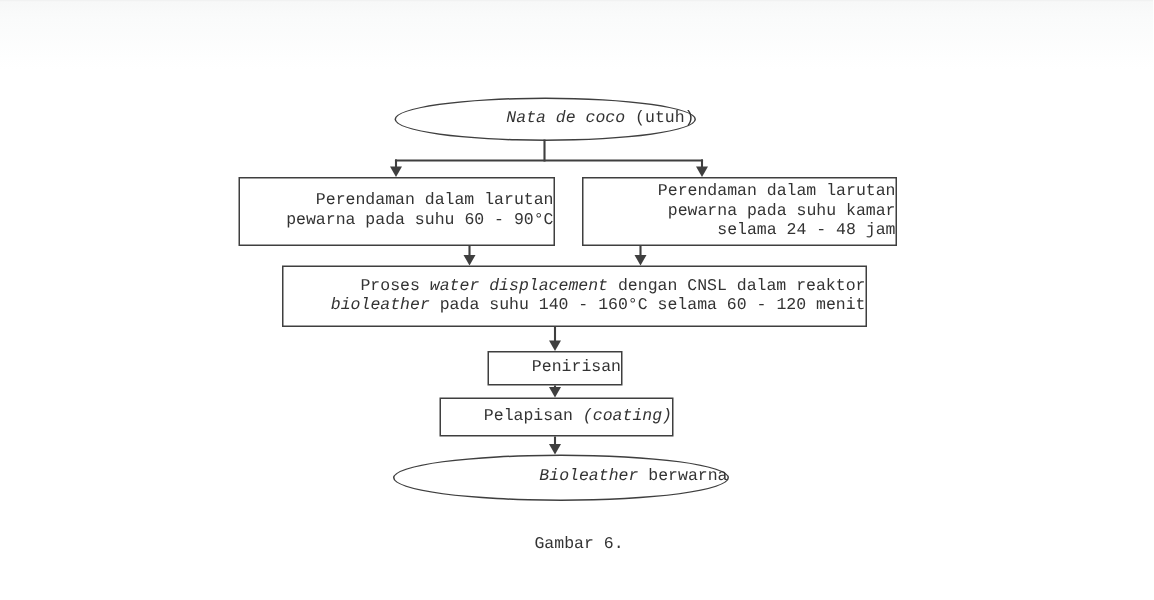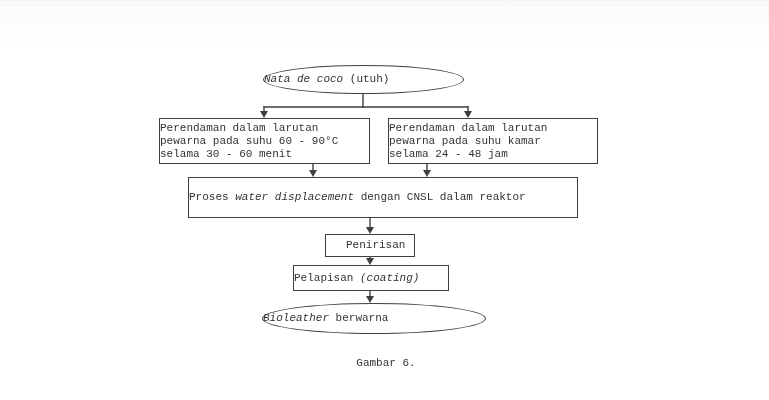--- a/index.html
+++ b/index.html
@@ -12,21 +12,21 @@
   .top-shade {
     position:absolute; left:0; top:0; width:769px; height:46px;
     background:linear-gradient(180deg,#f7f8f8 0px,#fafbfb 12px,#ffffff 45px);
     border-top:1px solid #f1f2f2;
     pointer-events:none;
   }
   .node {
     position:absolute; box-sizing:border-box;
     background:#ffffff;
     border:1.5px solid var(--line,#3f3f3f);
-    display:flex; flex-direction:column; align-items:flex-start; justify-content:center;
+    display:flex; flex-direction:column; align-items:flex-end; justify-content:center;
     font-size:11px; line-height:13px; text-align:center; white-space:pre;
   }
   .ellipse { border-radius:50%; }
   .it { font-style:italic; }
   .n-start    { left:263px; top:65px;  width:201px; height:29px; }
   .n-soakhot  { left:159px; top:118px; width:211px; height:46px; }
   .n-soakroom { left:388px; top:118px; width:210px; height:46px; }
   .n-wd       { left:188px; top:177px; width:390px; height:41px; }
   .n-drain    { left:325px; top:234px; width:90px;  height:23px;padding-left:20px; }
   .n-coat     { left:293px; top:265px; width:156px; height:26px; }
@@ -43,25 +43,25 @@
   .connectors polygon { fill:var(--line,#3f3f3f); }
 </style>
 </head>
 <body>
 
 <div class="page">
   <div class="top-shade"></div>
 
   <div class="node ellipse n-start"><div><span class="it">Nata de coco</span><span> (utuh)</span></div></div>
 
-  <div class="node n-soakhot"><div><span>Perendaman dalam larutan</span></div><div><span>pewarna pada suhu 60 - 90°C</span></div><div><span>selama 30 - 60 menit</span></div></div>
+  <div class="node n-soakhot"><div><span>Perendaman dalam larutan</span></div><div><span>pewarna pada suhu 60 - 90°C</span></div></div>
 
   <div class="node n-soakroom"><div><span>Perendaman dalam larutan</span></div><div><span>pewarna pada suhu kamar</span></div><div><span>selama 24 - 48 jam</span></div></div>
 
-  <div class="node n-wd"><div><span>Proses </span><span class="it">water displacement</span><span> dengan CNSL dalam reaktor</span></div></div>
+  <div class="node n-wd"><div><span>Proses </span><span class="it">water displacement</span><span> dengan CNSL dalam reaktor</span></div><div><span class="it">bioleather</span><span> pada suhu 140 - 160°C selama 60 - 120 menit</span></div></div>
 
   <div class="node n-drain"><div><span>Penirisan</span></div></div>
 
   <div class="node n-coat"><div><span>Pelapisan </span><span class="it">(coating)</span></div></div>
 
   <div class="node ellipse n-end"><div><span class="it">Bioleather</span><span> berwarna</span></div></div>
 
   <svg class="connectors" viewBox="0 0 769 400" xmlns="http://www.w3.org/2000/svg">
     <g>
       <line x1="363" y1="93" x2="363" y2="107.7"></line>

